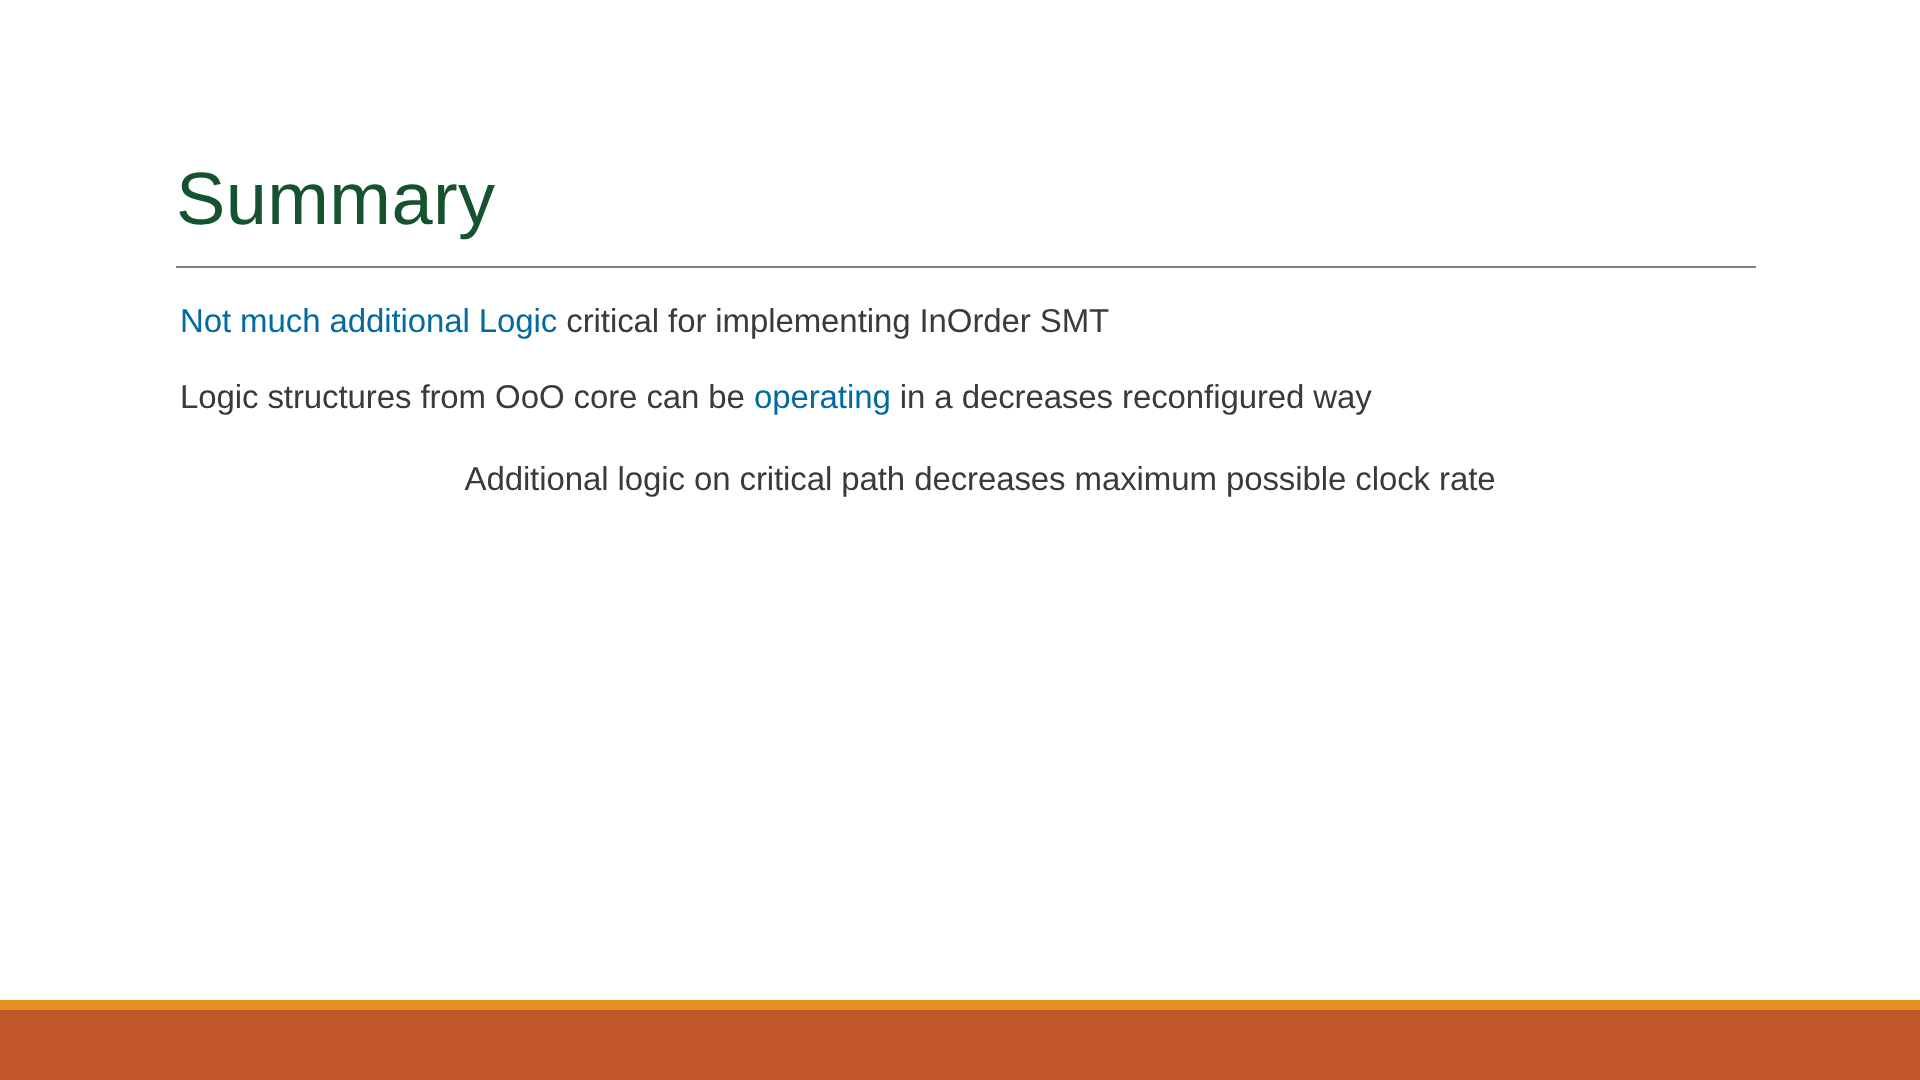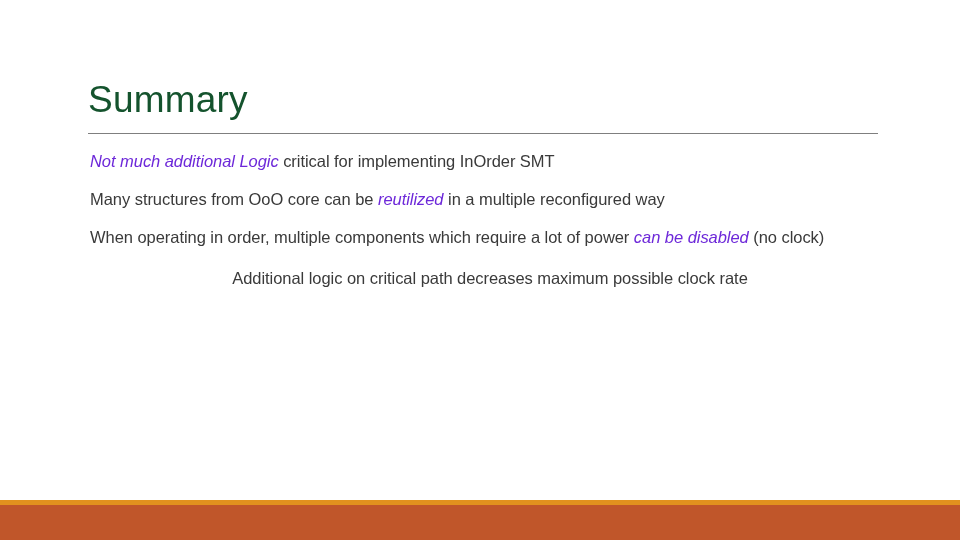--- a/index.html
+++ b/index.html
@@ -68,22 +68,21 @@
     padding: 0;
     letter-spacing: -0.05px;
   }
 
   .para-1 { margin-top: 4px; }
   .para-2 { margin-top: 15px; }
   .para-3 { margin-top: 15px; width: 800px; }
   .para-4 { margin-top: 18px; text-align: center; }
 
   .hl {
-    color: #6d28d9;
-    font-style: italic;
+    color: #0369a1;
   }
 
   
   .footer-stripe {
     position: absolute;
     left: 0;
     top: 500px;
     width: 960px;
     height: 5px;
     background: #E2911E;
@@ -103,22 +102,21 @@
 <div class="slide">
 
   <div class="title-block">
     <div class="slide-title">Summary</div>
   </div>
 
   <div class="title-rule"></div>
 
   <div class="body-block">
     <p class="para para-1"><span class="hl">Not much additional Logic</span><span> critical for implementing InOrder SMT</span></p>
-    <p class="para para-2"><span>Many structures from OoO core can be </span><span class="hl">reutilized</span><span> in a multiple reconfigured way</span></p>
-    <p class="para para-3"><span>When operating in order, multiple components which require a lot of power </span><span class="hl">can be disabled</span><span> (no clock)</span></p>
+    <p class="para para-2"><span>Logic structures from OoO core can be </span><span class="hl">operating</span><span> in a decreases reconfigured way</span></p>
     <p class="para para-4"><span>Additional logic on critical path decreases maximum possible clock rate</span></p>
   </div>
 
   <div class="footer-stripe"></div>
   <div class="footer-band">
     
   </div>
 
 </div>
 

